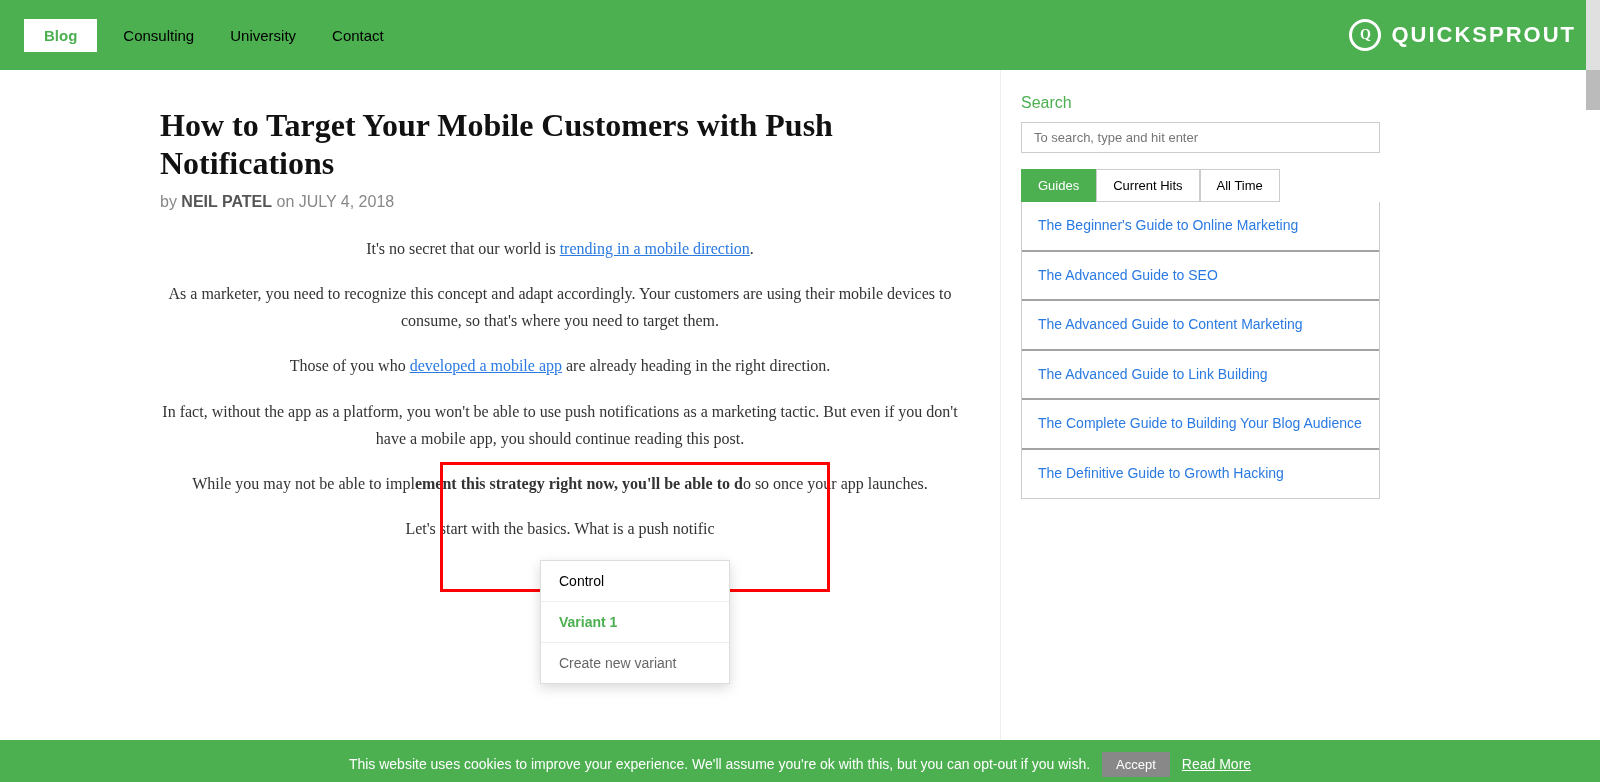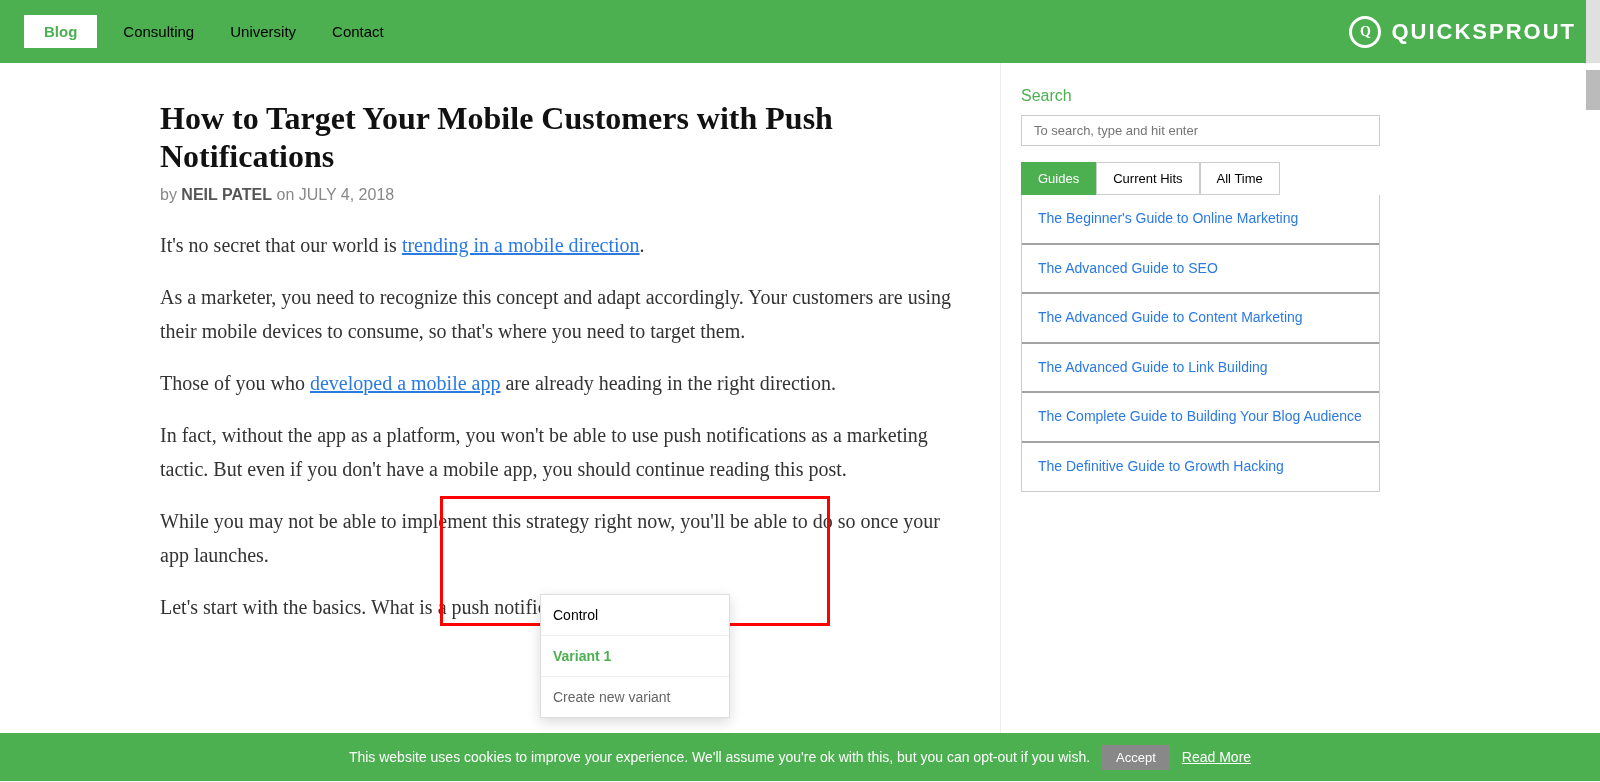--- a/index.html
+++ b/index.html
@@ -4,21 +4,21 @@
   <style>
     * { box-sizing: border-box; margin: 0; padding: 0; }
     body { font-family: Georgia, serif; background: #f5f5f5; overflow: hidden; }
 
     
     .nav-bar {
       background: #4caf50;
       display: flex;
       align-items: center;
       padding: 8px 24px;
-      height: 63px;
+      height: 70px;
       position: relative;
     }
     .nav-blog-btn {
       background: white;
       color: #4caf50;
       border: 2px solid white;
       padding: 6px 18px;
       font-size: 15px;
       font-weight: bold;
       cursor: pointer;
@@ -91,41 +91,42 @@
       margin-bottom: 10px;
     }
     .article-meta {
       font-size: 16px;
       color: #888;
       font-family: Arial, sans-serif;
       margin-bottom: 24px;
     }
     .article-meta span.author { font-weight: bold; color: #555; }
     .article-para {
-      font-size: 20px;
+      font-size: 16px;
       line-height: 1.7;
       color: #333;
       margin-bottom: 18px;
+      text-align: center;
     }
     .article-link { color: #2a7ae2; text-decoration: underline; }
 
     
     .variant-popup {
       position: absolute;
       left: 120px;
       top: 60px;
       background: white;
       border: 1px solid #ddd;
       box-shadow: 0 4px 12px rgba(0,0,0,0.15);
       width: 190px;
       z-index: 100;
       font-family: Arial, sans-serif;
     }
     .variant-popup-item {
-      padding: 12px 12px;
+      padding: 12px 18px;
       font-size: 14px;
       cursor: pointer;
       border-bottom: 1px solid #eee;
     }
     .variant-popup-item:last-child { border-bottom: none; }
     .variant-popup-item.active { color: #4caf50; font-weight: bold; }
     .variant-popup-item.create { color: #666; }
 
     
     .cookie-banner {
@@ -249,21 +250,21 @@
     <p class="article-para">As a marketer, you need to recognize this concept and adapt accordingly. Your customers are using their mobile devices to consume, so that's where you need to target them.</p>
 
     <p class="article-para">
       <span>Those of you who </span><a class="article-link">developed a mobile app</a><span> are already heading in the right direction.</span>
     </p>
 
     <p class="article-para">In fact, without the app as a platform, you won't be able to use push notifications as a marketing tactic. But even if you don't have a mobile app, you should continue reading this post.</p>
 
     <div class="para-with-highlight" style="position:relative; margin-bottom:18px;">
       <p class="article-para" style="margin-bottom:0;">
-        <span>While you may not be able to impl</span><span style="background:rgba(255,255,255,0); border:0;">ement this strategy right now, you'll be able to d</span><span>o so once your app launches.</span>
+        <span>While you may not be able to impl</span><span style="background:rgba(255,255,255,0); border:0;font-weight:bold;">ement this strategy right now, you'll be able to d</span><span>o so once your app launches.</span>
       </p>
 
       <div style="position:absolute; top:-8px; left:280px; width:390px; height:130px; border:3px solid red; pointer-events:none; z-index:50;"></div>
 
       <div class="variant-popup" style="position:absolute; left:380px; top:90px; z-index:200;">
         <div class="variant-popup-item">Control</div>
         <div class="variant-popup-item active">Variant 1</div>
         <div class="variant-popup-item create">Create new variant</div>
       </div>
     </div>

